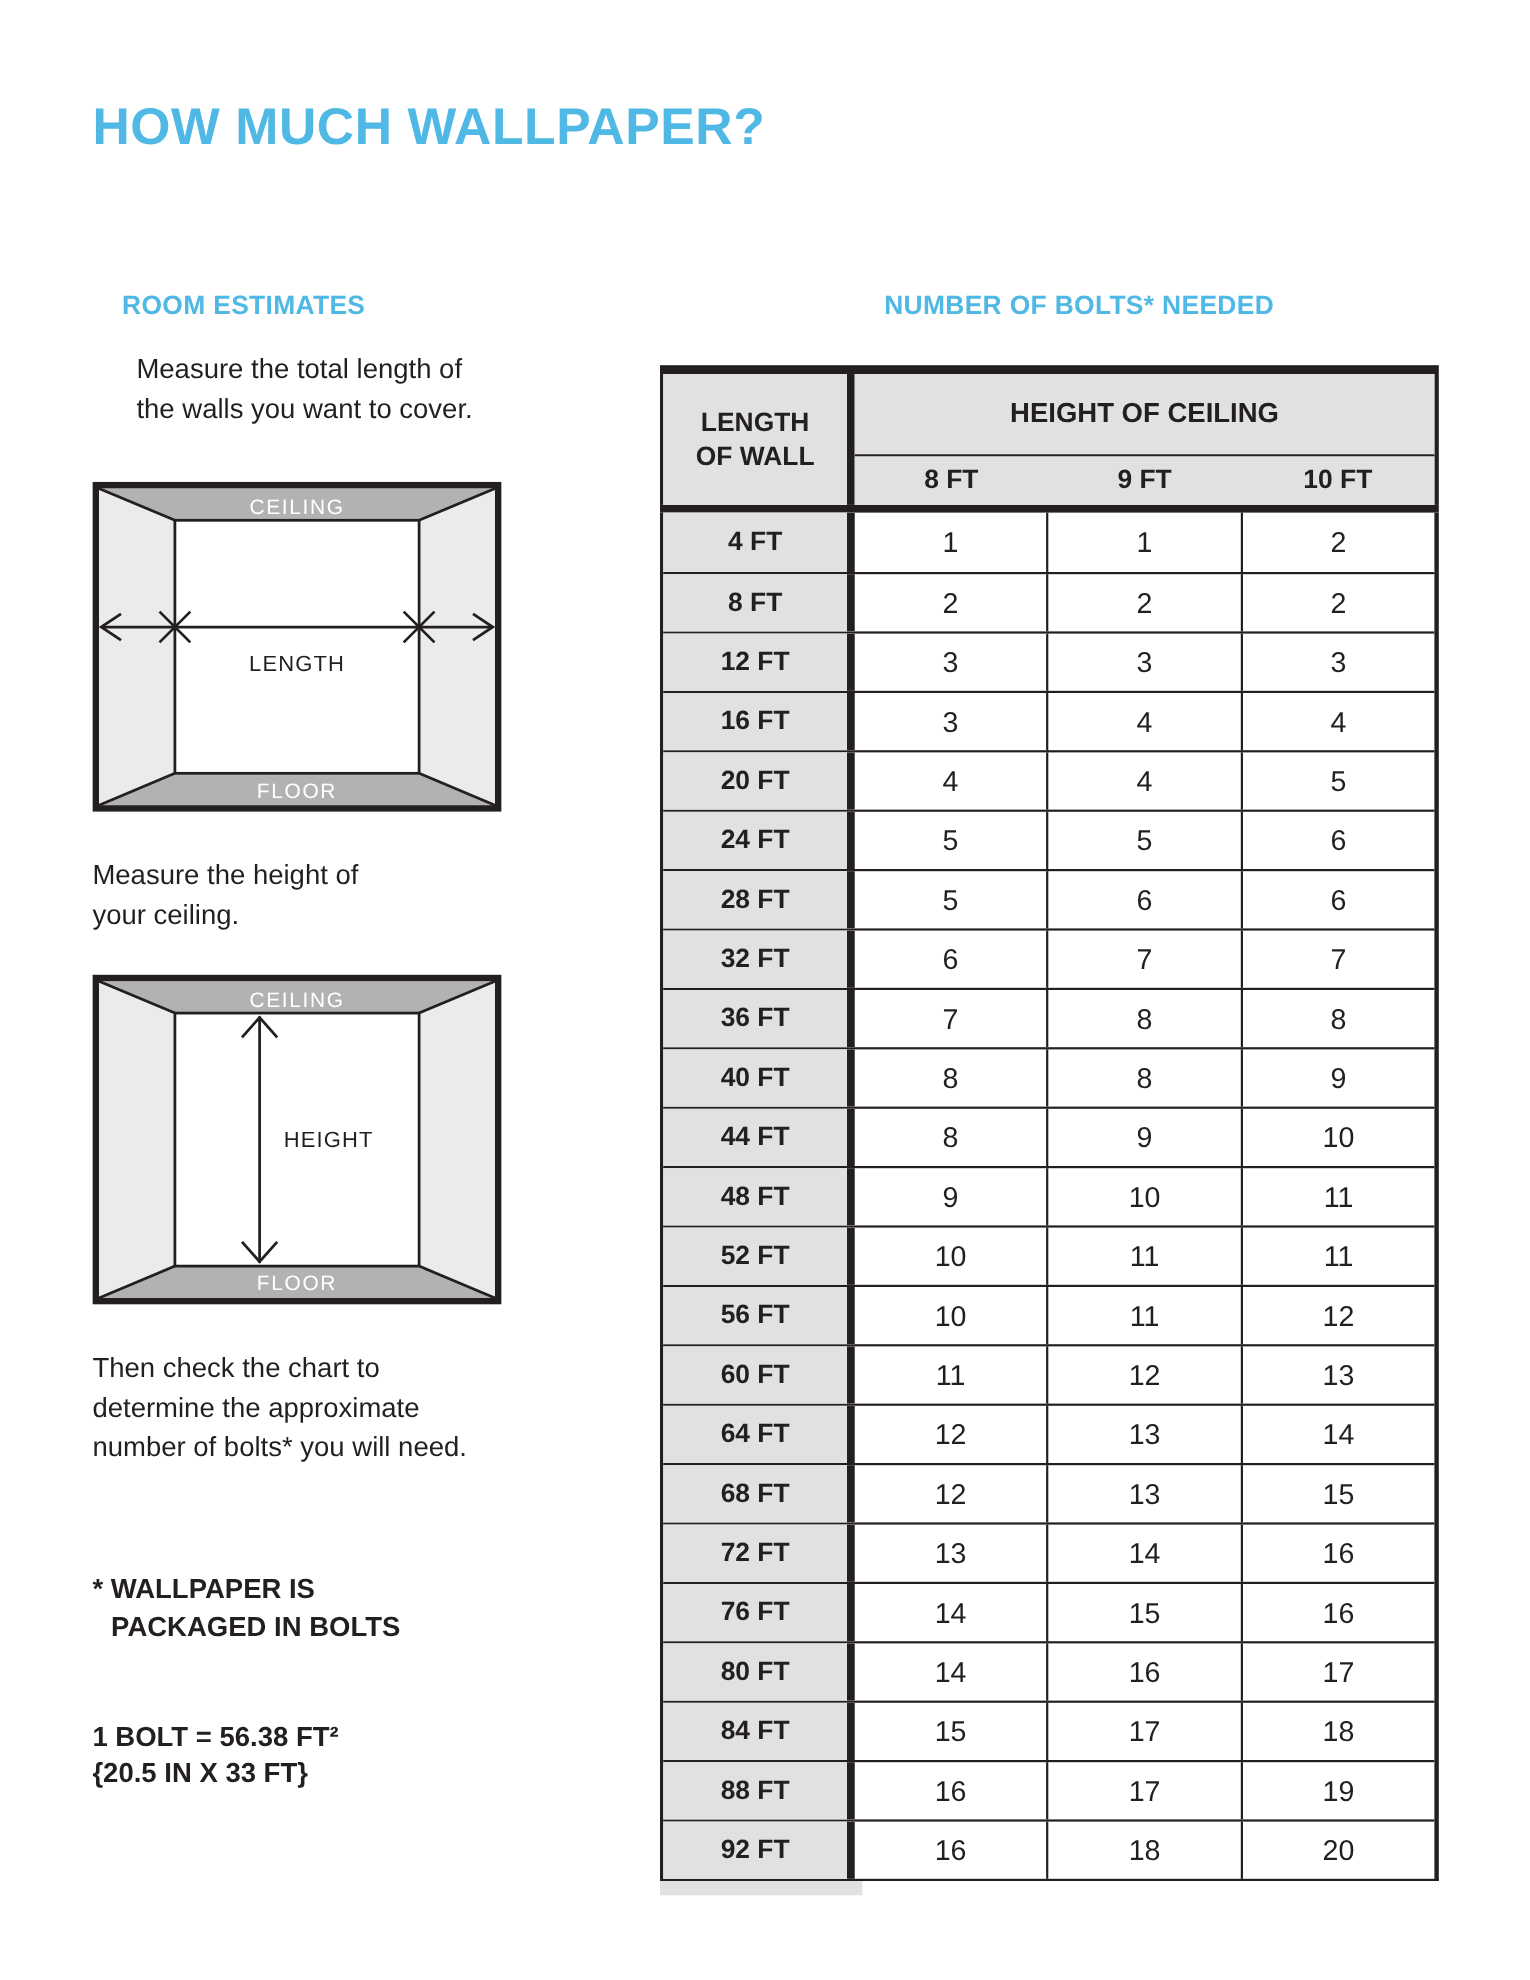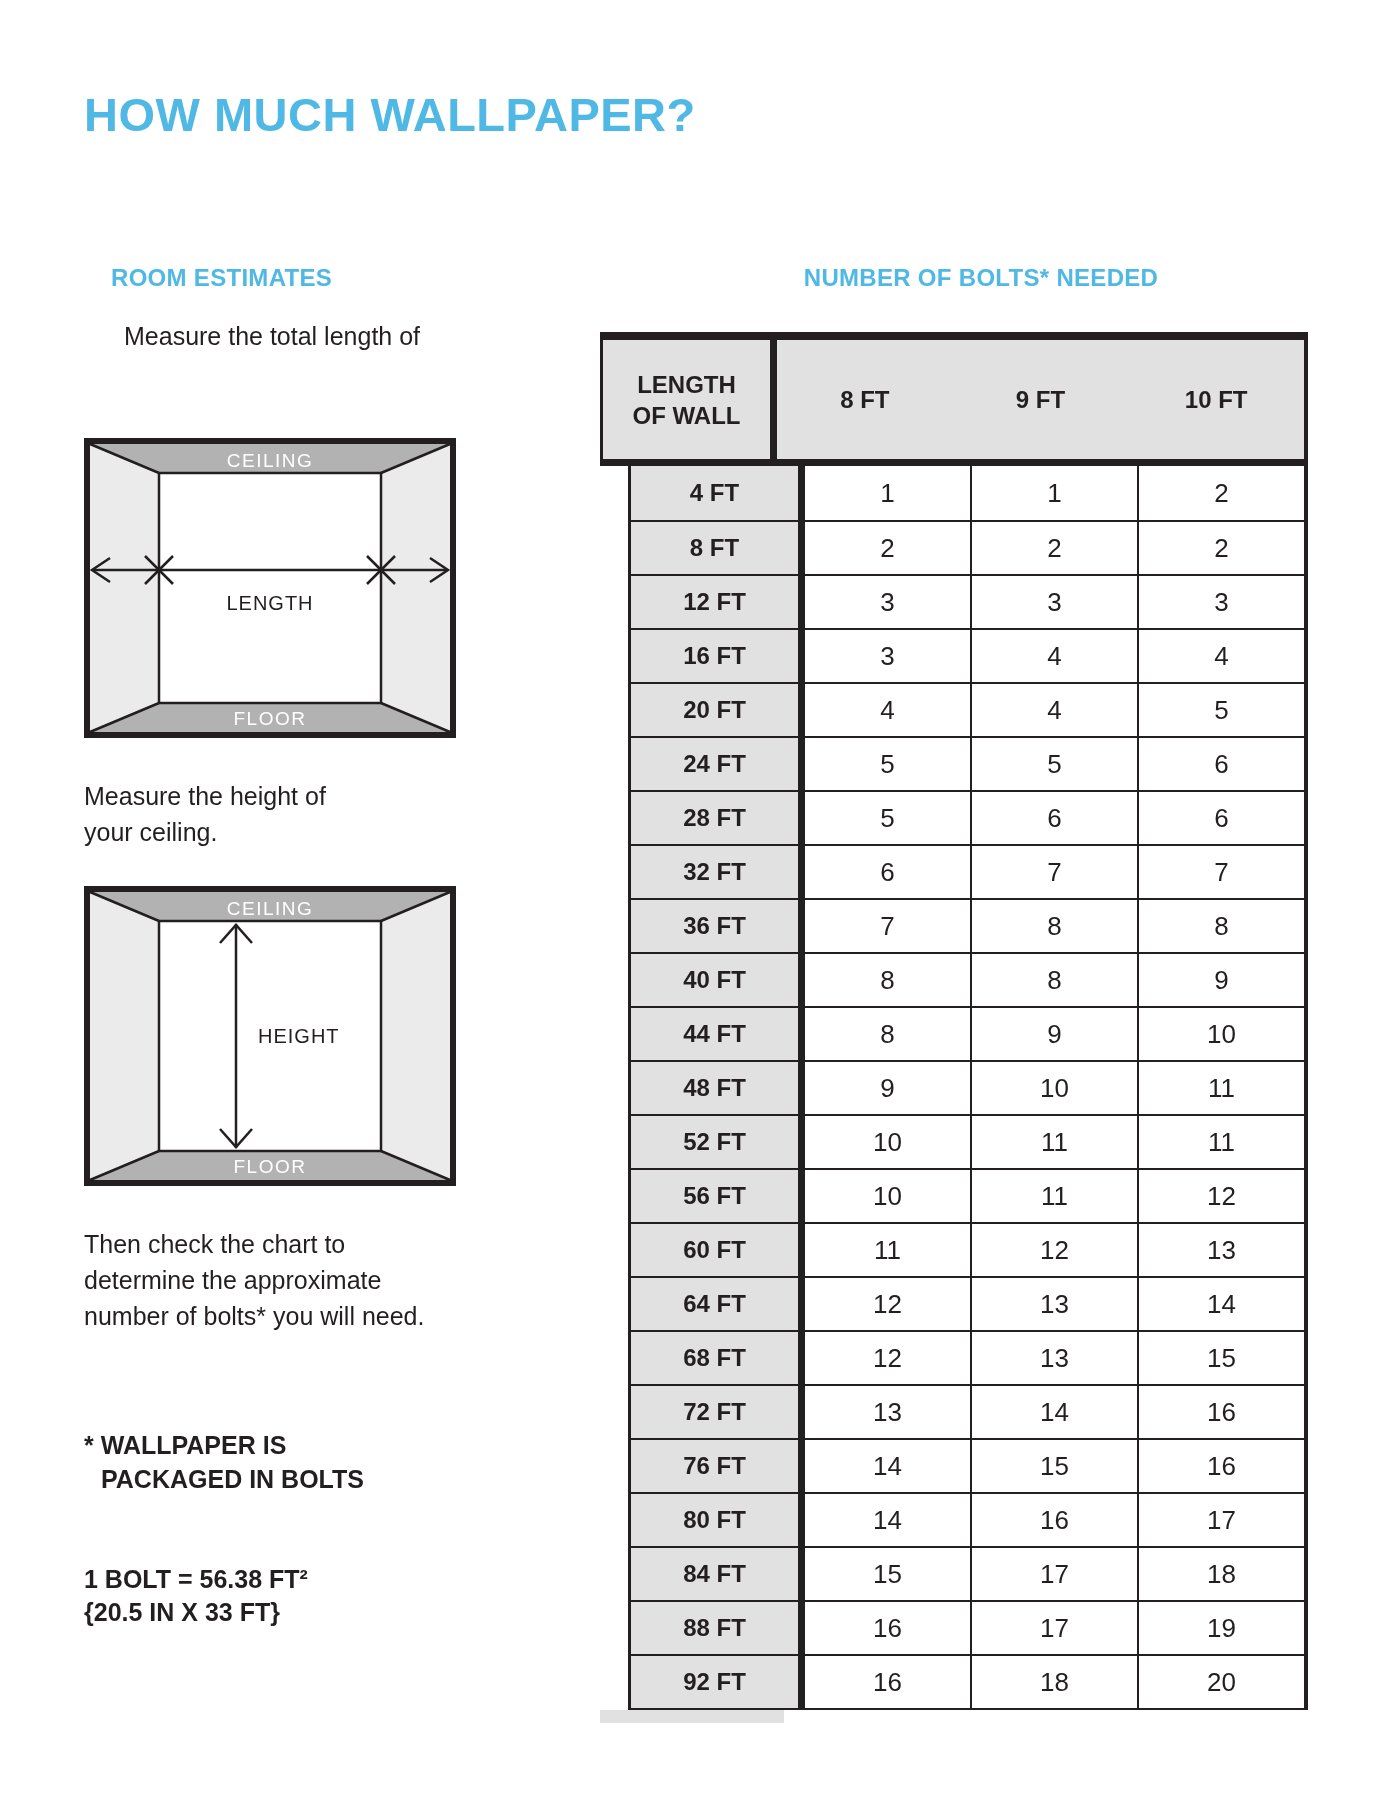--- a/index.html
+++ b/index.html
@@ -67,21 +67,20 @@
   .t-subrow{flex:1;background:var(--cell);display:flex;}
   .t-subrow span{
     flex:1;display:flex;align-items:center;justify-content:center;
     font-weight:bold;font-size:24px;
   }
   .t-midbar{height:7px;background:var(--ink);}
   .t-body{
     box-sizing:border-box;
     border-left:3px solid var(--ink);border-right:4px solid var(--ink);
     border-bottom:2px solid var(--ink);
-    margin-left:28px;
   }
   .t-row{display:flex;height:54px;box-sizing:border-box;}
   .t-row + .t-row{border-top:2px solid var(--ink);}
   .t-label{
     width:174px;flex:0 0 174px;background:var(--cell);box-sizing:border-box;
     border-right:7px solid var(--ink);
     display:flex;align-items:center;justify-content:center;
     font-weight:bold;font-size:24px;
   }
   .t-val{
@@ -94,20 +93,21 @@
 </head>
 <body>
 
 <h1 class="title">HOW MUCH WALLPAPER?</h1>
 
 <div class="section-heading" id="room-heading">ROOM ESTIMATES</div>
 <div class="section-heading" id="bolts-heading">NUMBER OF BOLTS* NEEDED</div>
 
 <div class="para" id="para1">
   <div>Measure the total length of</div>
+  <div>the walls you want to cover.</div>
 </div>
 
 <div class="diagram" id="diagram-length">
   <svg viewBox="0 0 372 300">
     <polygon points="6,6 366,6 297,35 75,35" fill="var(--band)"></polygon>
     <polygon points="6,294 366,294 297,265 75,265" fill="var(--band)"></polygon>
     <polygon points="6,6 75,35 75,265 6,294" fill="var(--wall)"></polygon>
     <polygon points="366,6 297,35 297,265 366,294" fill="var(--wall)"></polygon>
     <rect x="75" y="35" width="222" height="230" fill="#ffffff" stroke="var(--ink)" stroke-width="2.5"></rect>
     <path d="M6 6 L75 35 M366 6 L297 35 M6 294 L75 265 M366 294 L297 265" stroke="var(--ink)" stroke-width="2.5" fill="none"></path>
@@ -163,20 +163,21 @@
 </div>
 
 <div class="bolts-table">
   <div class="t-topbar"></div>
   <div class="t-header">
     <div class="t-col1">
       <div>LENGTH</div>
       <div>OF WALL</div>
     </div>
     <div class="t-right">
+      <div class="t-group">HEIGHT OF CEILING</div>
       <div class="t-subrow">
         <span>8 FT</span>
         <span>9 FT</span>
         <span>10 FT</span>
       </div>
     </div>
   </div>
   <div class="t-midbar"></div>
   <div class="t-body" id="t-body">
       <div class="t-row">

